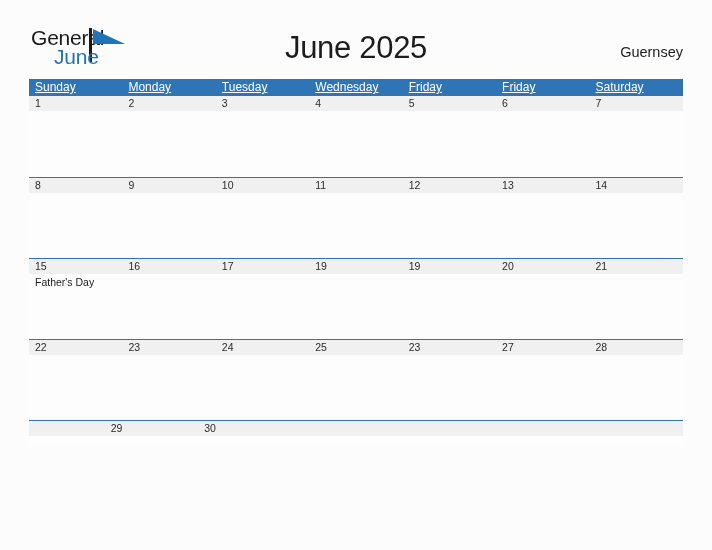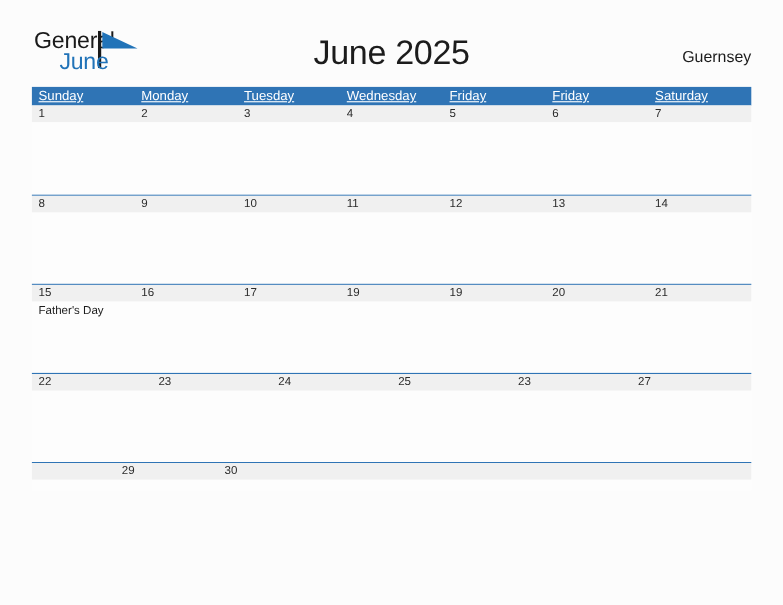--- a/index.html
+++ b/index.html
@@ -328,20 +328,23 @@
             </div>
             <div class="daycell">
               <span class="daynum">25</span>
             </div>
             <div class="daycell">
               <span class="daynum">23</span>
             </div>
             <div class="daycell">
               <span class="daynum">27</span>
             </div>
+            <div class="daycell">
+              <span class="daynum">28</span>
+            </div>
           </div>
         </div>
         <div class="week-row last">
           <div class="datebar">
             <div style="flex: 1 1 0px;"></div>
             <div style="flex: 1 1 0px;"></div>
             <div style="flex: 1 1 0px;"></div>
             <div style="flex: 1 1 0px;"></div>
             <div style="flex: 1 1 0px;"></div>
             <div style="flex: 1 1 0px;"></div>

